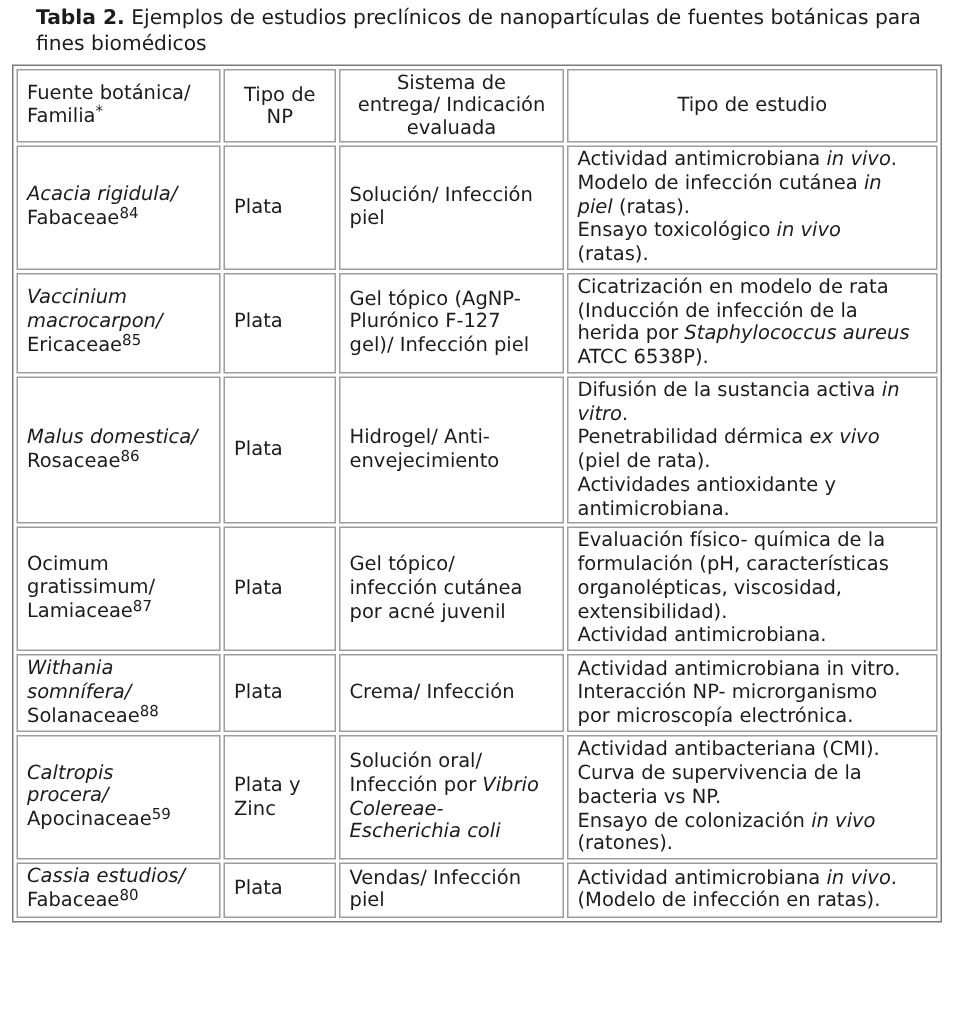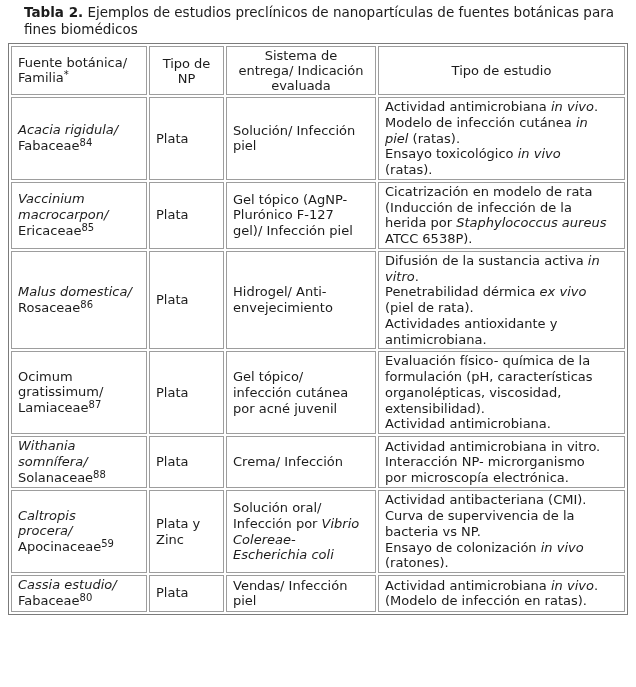--- a/index.html
+++ b/index.html
@@ -81,21 +81,21 @@
           <td class="col-delivery">Crema/ Infección</td>
           <td class="col-study">Actividad antimicrobiana in vitro.<br>Interacción NP- microrganismo<br>por microscopía electrónica.</td>
         </tr>
         <tr>
           <td class="col-source"><span class="it">Caltropis</span><br><span class="it">procera/</span><br>Apocinaceae<span class="sup">59</span></td>
           <td class="col-np">Plata y<br>Zinc</td>
           <td class="col-delivery">Solución oral/<br>Infección por <span class="it">Vibrio</span><br><span class="it">Colereae-</span><br><span class="it">Escherichia coli</span></td>
           <td class="col-study">Actividad antibacteriana (CMI).<br>Curva de supervivencia de la<br>bacteria vs NP.<br>Ensayo de colonización <span class="it">in vivo</span><br>(ratones).</td>
         </tr>
         <tr>
-          <td class="col-source"><span class="it">Cassia estudio/</span><br>Fabaceae<span class="sup">80</span></td>
+          <td class="col-source"><span class="it">Cassia estudios/</span><br>Fabaceae<span class="sup">80</span></td>
           <td class="col-np">Plata</td>
           <td class="col-delivery">Vendas/ Infección<br>piel</td>
           <td class="col-study">Actividad antimicrobiana <span class="it">in vivo</span>.<br>(Modelo de infección en ratas).</td>
         </tr>
       </tbody>
   </table>
 
 
 </div>
 

